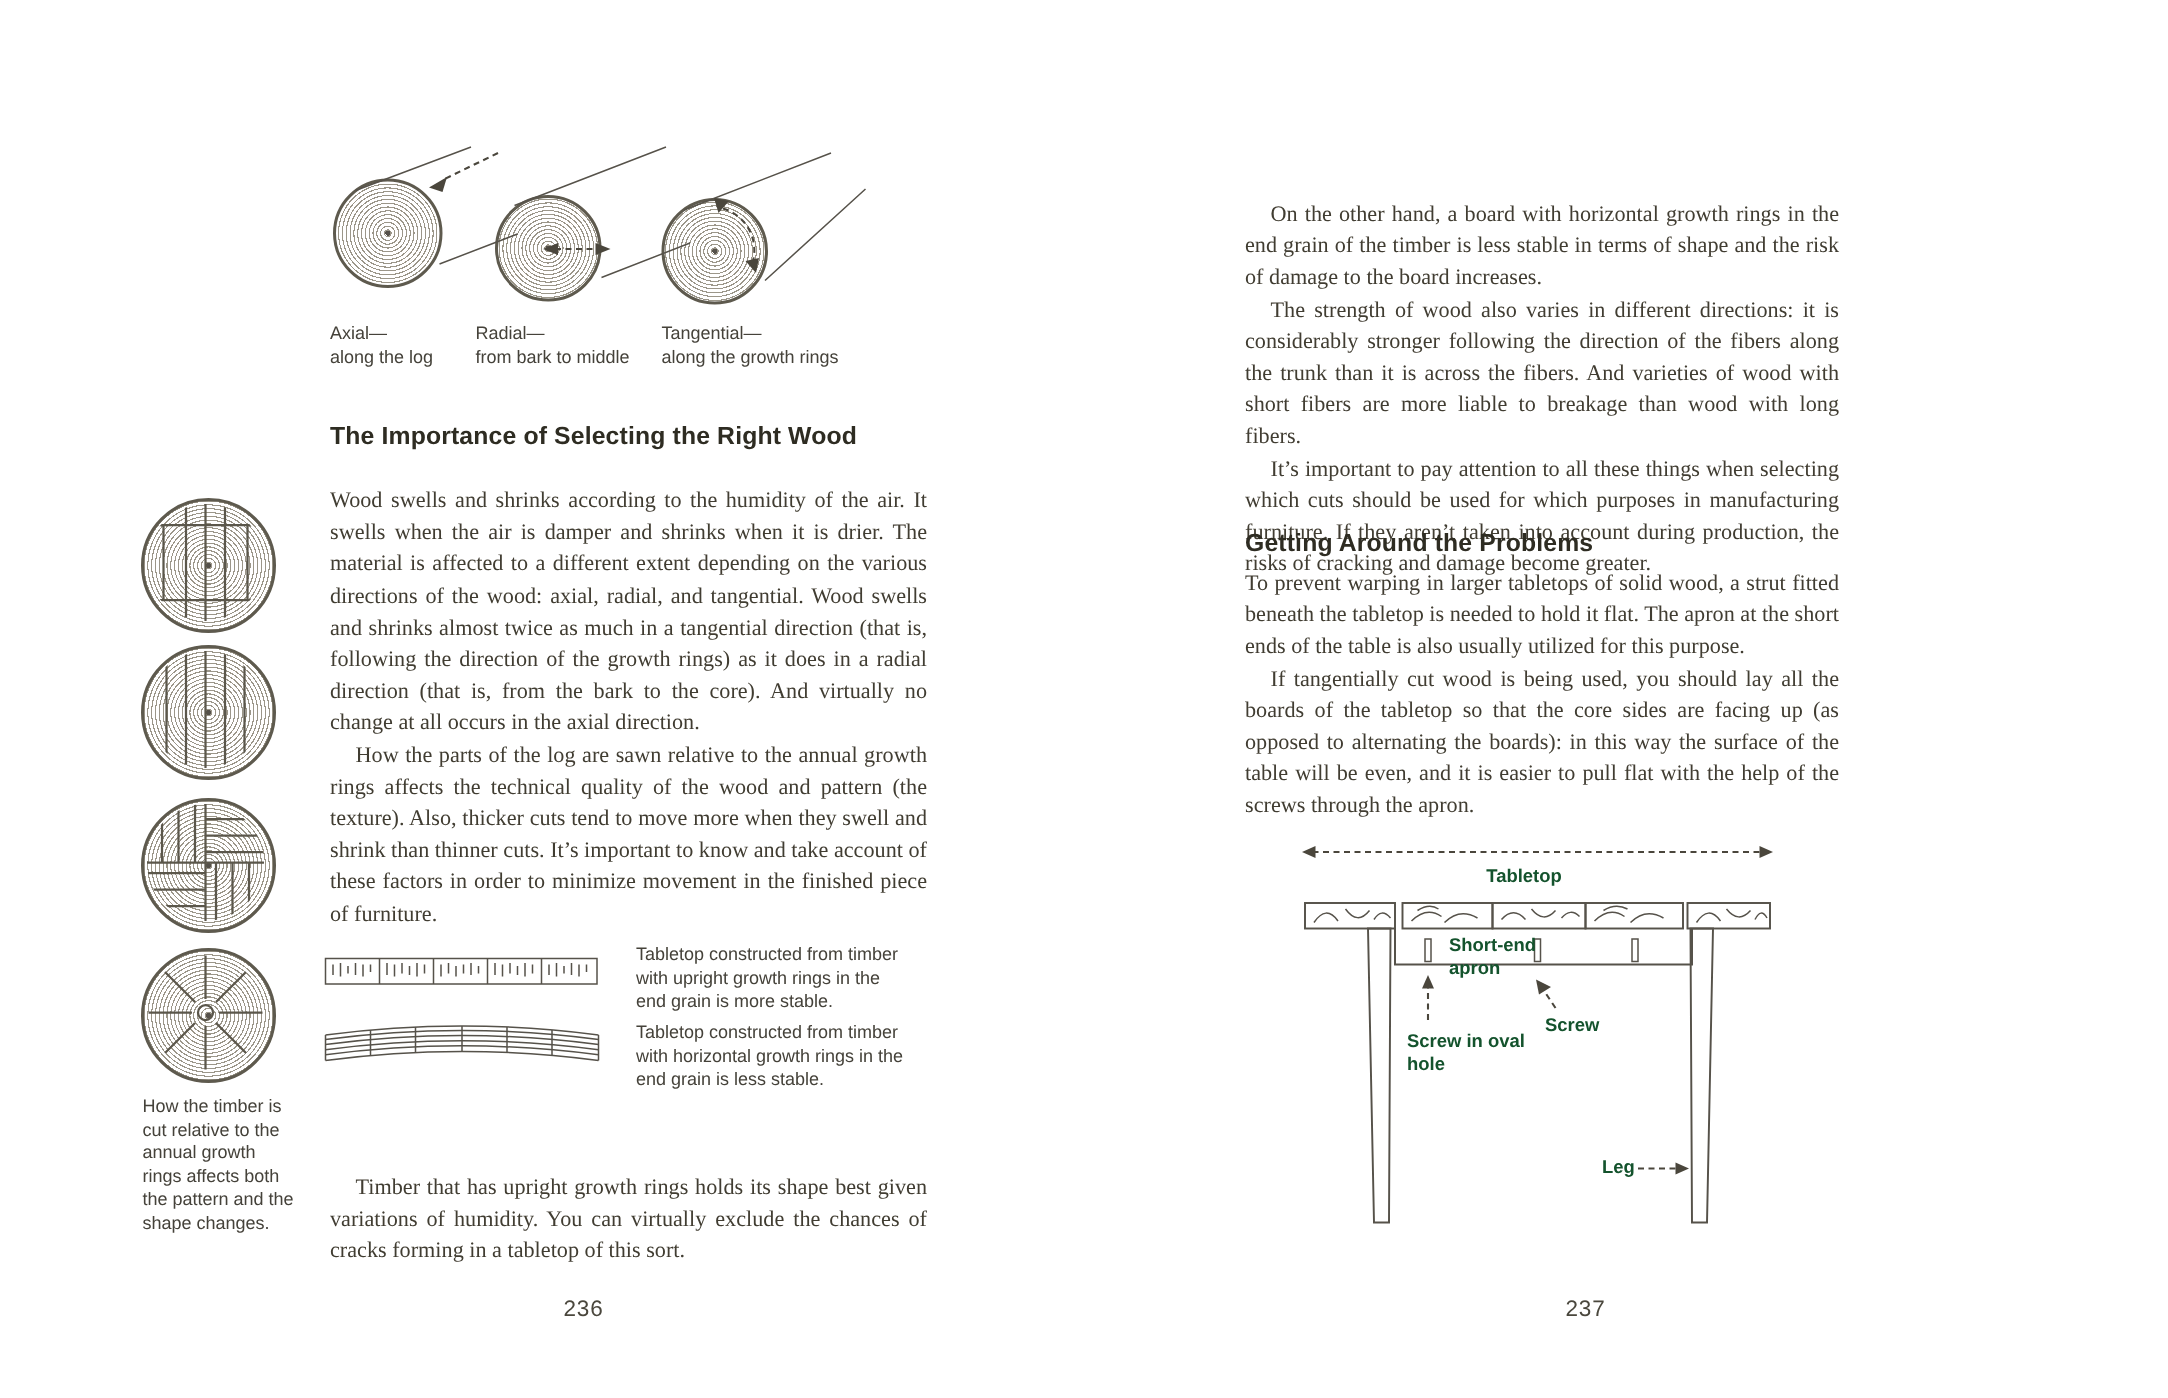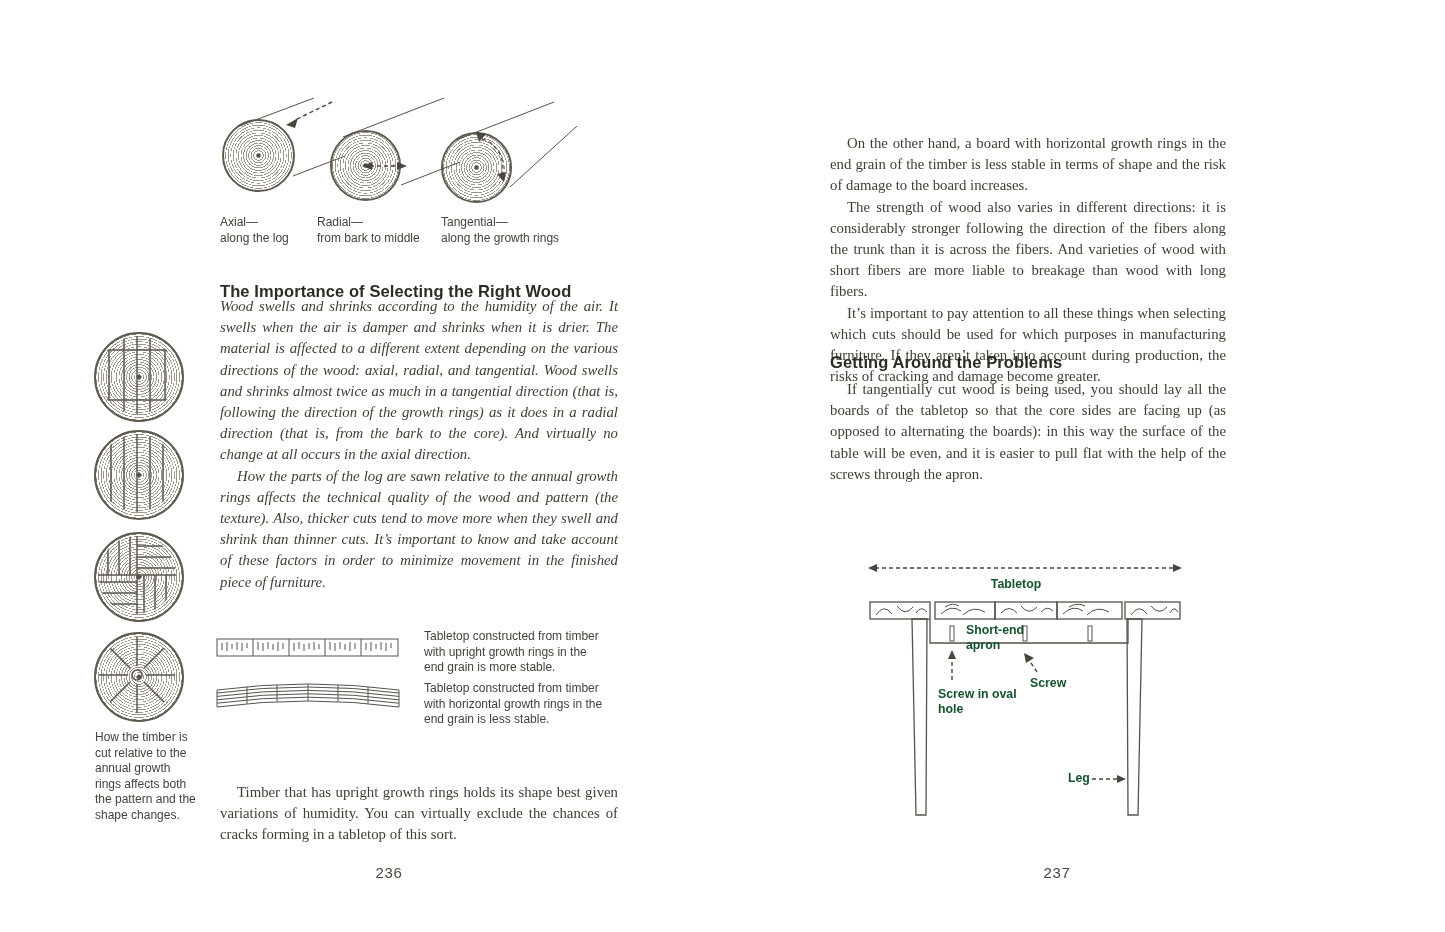--- a/index.html
+++ b/index.html
@@ -113,21 +113,21 @@
     <path class="cut" d="M47 309 V338 M47 356 V385 M9 347 H38 M56 347 H85
       M20 320 L40 340 M54 354 L74 374 M74 320 L54 340 M40 354 L20 374"></path>
     <circle class="cut" cx="47" cy="347" r="5"></circle>
   </g>
 </svg>
 
 <div class="abs cap" style="left:95px;top:730px;width:102px;">How the timber is cut relative to the annual growth rings affects both the pattern and the shape changes.</div>
 
 <h2 class="abs" style="left:220px;top:282px;width:410px;">The Importance of Selecting the Right Wood</h2>
 
-<div class="abs serif" style="left:220px;top:296px;width:398px;font-style:italic;">
+<div class="abs serif" style="left:220px;top:324px;width:398px;">
   <p>Wood swells and shrinks according to the humidity of the air. It swells when the air is damper and shrinks when it is drier. The material is affected to a different extent depending on the various directions of the wood: axial, radial, and tangential. Wood swells and shrinks almost twice as much in a tangential direction (that is, following the direction of the growth rings) as it does in a radial direction (that is, from the bark to the core). And virtually no change at all occurs in the axial direction.</p>
   <p class="ind">How the parts of the log are sawn relative to the annual growth rings affects the technical quality of the wood and pattern (the texture). Also, thicker cuts tend to move more when they swell and shrink than thinner cuts. It’s important to know and take account of these factors in order to minimize movement in the finished piece of furniture.</p>
 </div>
 
 <svg class="abs" style="left:216px;top:634px;" width="184" height="80" viewBox="0 0 184 80">
 
   <rect class="thin" x="1" y="5" width="181" height="17"></rect>
   <path class="thin" d="M37 5 V22 M73 5 V22 M109 5 V22 M145 5 V22"></path>
   <path class="thin" d="M6 9V16 M11 8V17 M16 10V15 M21 8V16 M26 9V17 M31 9V14
     M42 8V16 M47 9V17 M52 8V15 M57 10V16 M62 8V17 M67 9V15
@@ -151,20 +151,21 @@
 
 <div class="abs serif" style="left:830px;top:89px;width:396px;margin-top:44px;">
   <p class="ind">On the other hand, a board with horizontal growth rings in the end grain of the timber is less stable in terms of shape and the risk of damage to the board increases.</p>
   <p class="ind">The strength of wood also varies in different directions: it is considerably stronger following the direction of the fibers along the trunk than it is across the fibers. And varieties of wood with short fibers are more liable to breakage than wood with long fibers.</p>
   <p class="ind">It’s important to pay attention to all these things when selecting which cuts should be used for which purposes in manufacturing furniture. If they aren’t taken into account during production, the risks of cracking and damage become greater.</p>
 </div>
 
 <h2 class="abs" style="left:830px;top:353px;width:400px;">Getting Around the Problems</h2>
 
 <div class="abs serif" style="left:830px;top:379px;width:396px;">
+  <p>To prevent warping in larger tabletops of solid wood, a strut fitted beneath the tabletop is needed to hold it flat. The apron at the short ends of the table is also usually utilized for this purpose.</p>
   <p class="ind">If tangentially cut wood is being used, you should lay all the boards of the tabletop so that the core sides are facing up (as opposed to alternating the boards): in this way the surface of the table will be even, and it is easier to pull flat with the help of the screws through the apron.</p>
 </div>
 
 <svg class="abs" style="left:863px;top:558px;" width="334" height="266" viewBox="0 0 334 266">
 
   <path class="dash" d="M12 10 H312"></path>
   <polygon class="head" points="5,10 14,6 14,14"></polygon>
   <polygon class="head" points="319,10 310,6 310,14"></polygon>
 
   <rect class="stroke" x="7" y="44" width="60" height="17"></rect>

